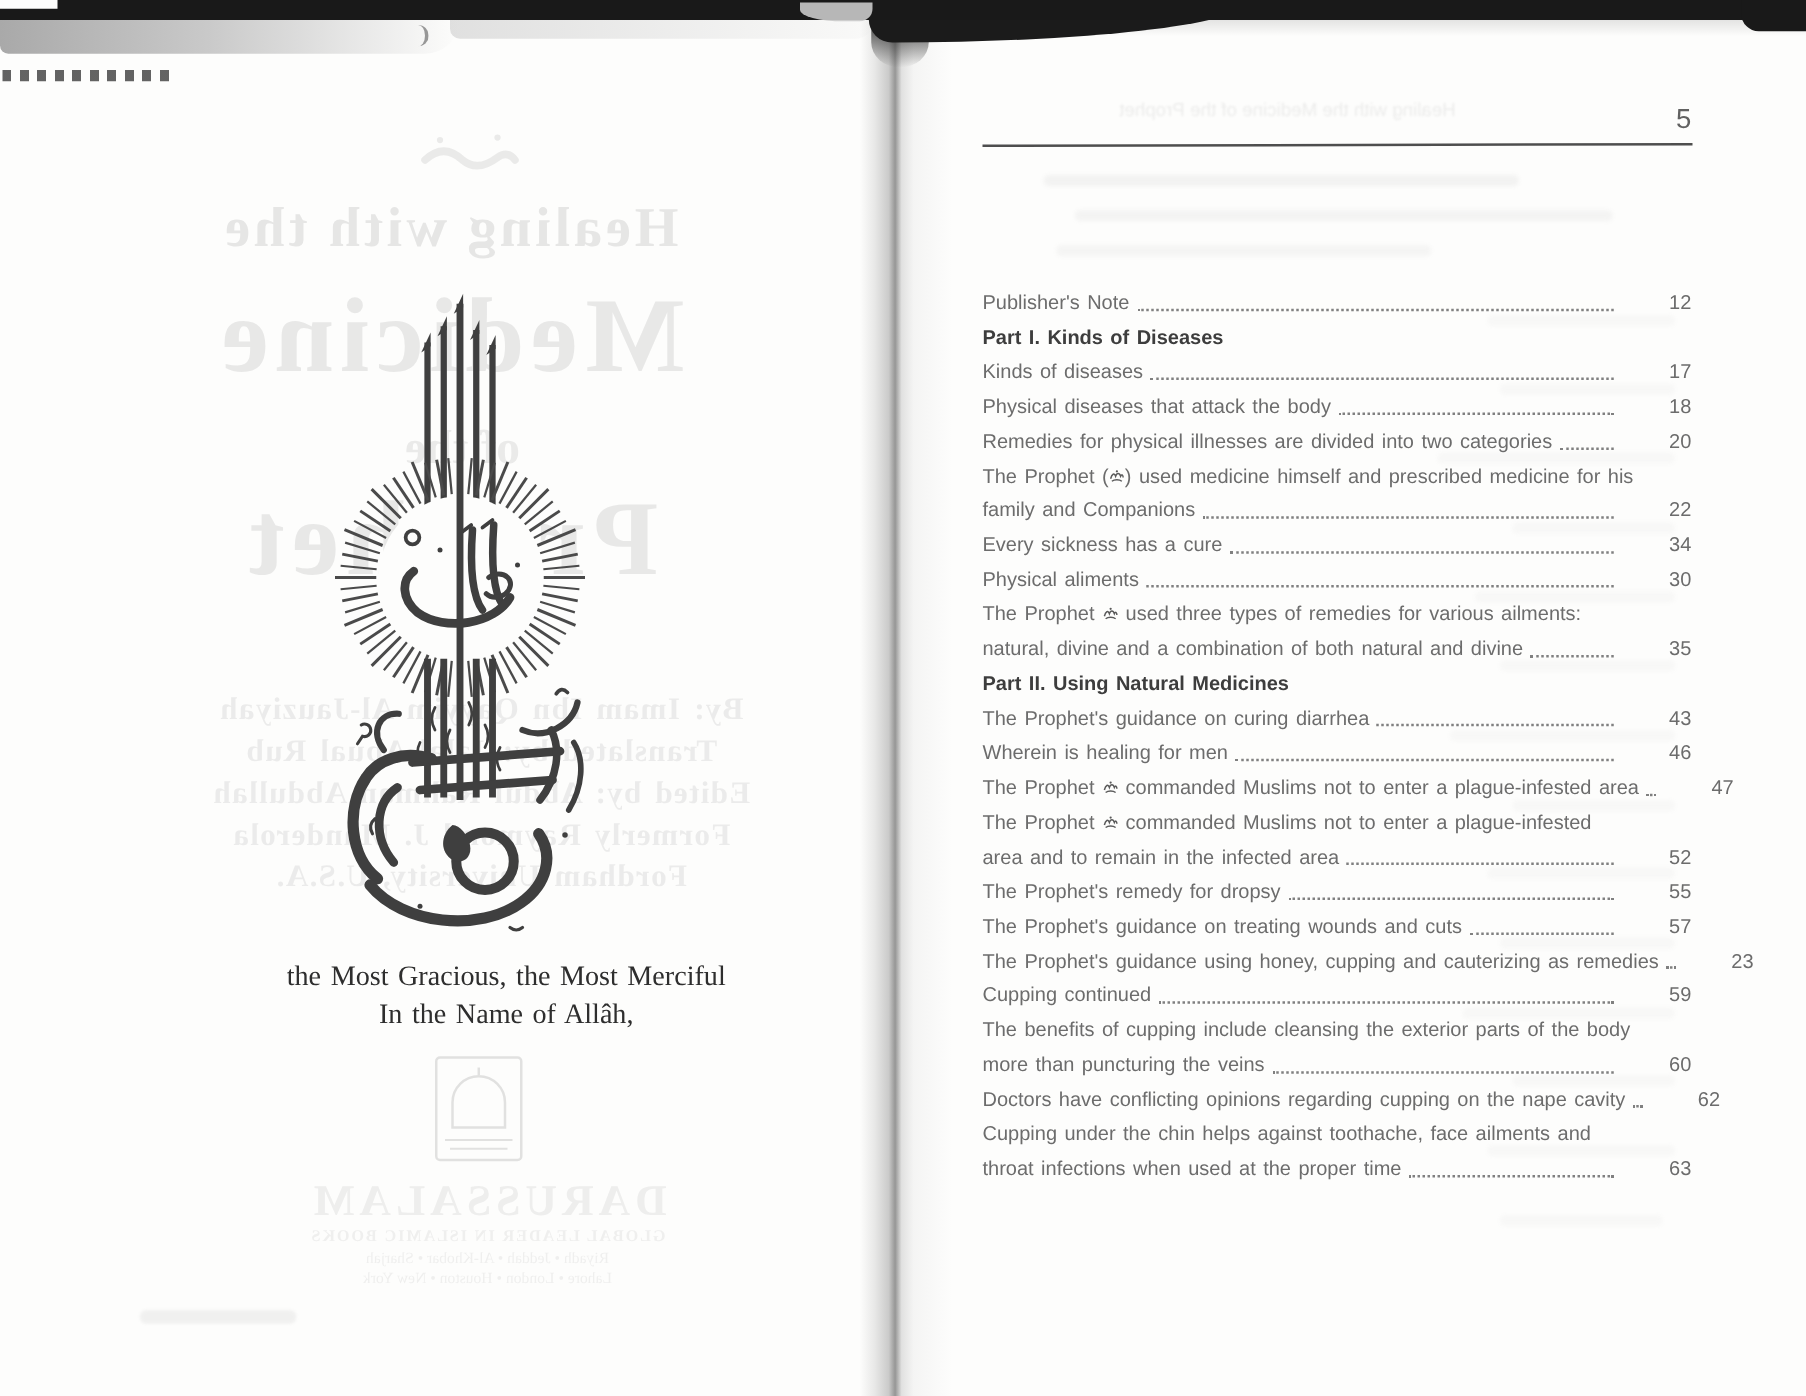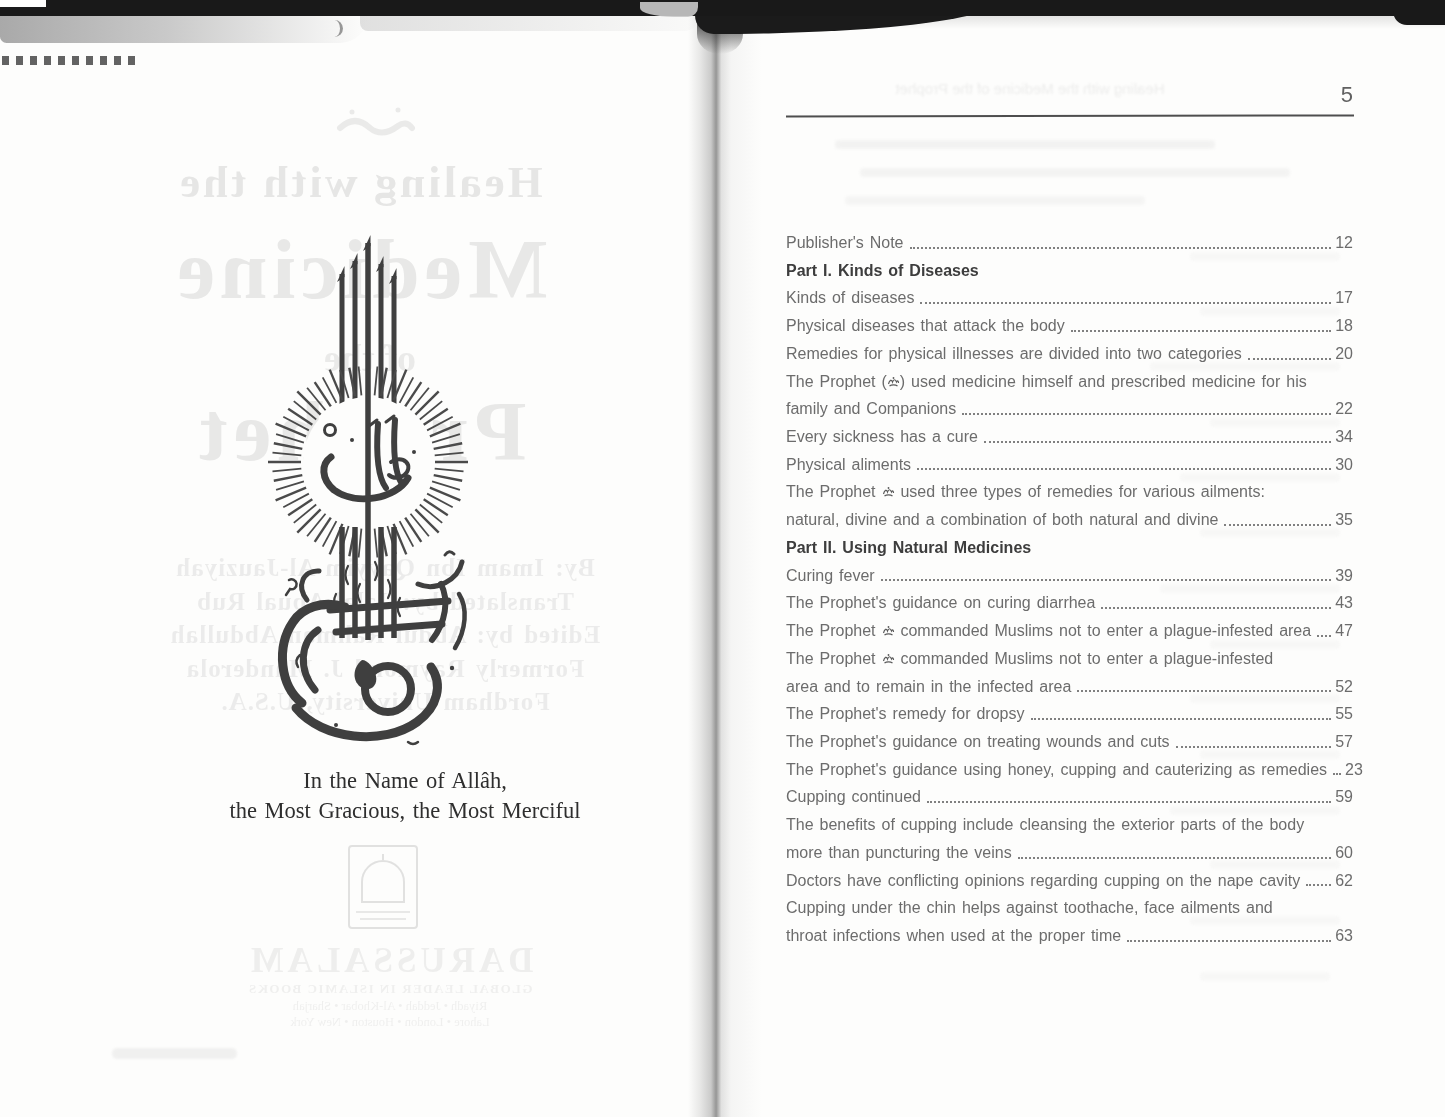--- a/index.html
+++ b/index.html
@@ -61,21 +61,21 @@
   .rule{position:absolute;left:786px;top:115px;width:568px;height:2.4px;background:#4e4e4e;
        transform:rotate(-.12deg);}
   .contents-heading{position:absolute;left:786px;top:192px;width:567px;text-align:center;
        font-weight:bold;font-size:24.5px;letter-spacing:1.4px;color:#3a3a3a;}
   #toc{position:absolute;left:786px;top:229px;width:567px;font-size:16px;
        color:#6c6c6c;word-spacing:1.5px;}
   .toc-row{display:flex;height:27.72px;line-height:27.72px;white-space:nowrap;}
   .toc-row.part{font-weight:bold;color:#3d3d3d;}
   .toc-text{flex:0 0 auto;}
   .leader{flex:1 1 auto;border-bottom:2.2px dotted #808080;margin:0 4px 8px 6px;min-width:8px;}
-  .num{flex:0 0 auto;}
+  .num{flex:0 0 auto;margin-left:40px;}
   .saw{display:inline-block;width:13px;height:12px;vertical-align:-1px;}
   .smudge{position:absolute;height:9px;background:#9a9a9a;filter:blur(1.6px);border-radius:4px;}
 </style>
 </head>
 <body>
 
 <div>
 
   <div class="abs" style="left:0;top:0;width:700px;height:1117px;">
 
@@ -244,22 +244,22 @@
       </g>
 
       <g stroke="#8a8a8a" fill="none" stroke-width="6" stroke-linecap="round" opacity="0.16">
         <path d="M340,128 q15,-14 30,0 q12,10 28,-2 q8,-6 14,2"></path>
         <circle cx="352" cy="112" r="2.5" fill="#8a8a8a" stroke="none"></circle>
         <circle cx="398" cy="110" r="2.5" fill="#8a8a8a" stroke="none"></circle>
       </g>
     </svg>
 
     <div class="abs caption">
+      <div>the Most Gracious, the Most Merciful</div>
       <div>In the Name of Allâh,</div>
-      <div>the Most Gracious, the Most Merciful</div>
     </div>
   </div>
 
   <div class="right-page">
     <div class="ghost-head mirror">Healing with the Medicine of the Prophet</div>
     <div class="pagenum">5</div>
     <div class="rule"></div>
     <div id="toc">
         <div class="toc-row">
           <span class="toc-text">Publisher's Note</span>
@@ -315,28 +315,28 @@
         </div>
         <div class="toc-row">
           <span class="toc-text">natural, divine and a combination of both natural and divine</span>
           <span class="leader"></span>
           <span class="num">35</span>
         </div>
         <div class="toc-row part">
           <span class="toc-text">Part II. Using Natural Medicines</span>
         </div>
         <div class="toc-row">
-          <span class="toc-text">Curing fever</span>
-          <span class="leader"></span>
-          <span class="num">39</span>
-        </div>
-        <div class="toc-row">
           <span class="toc-text">The Prophet's guidance on curing diarrhea</span>
           <span class="leader"></span>
           <span class="num">43</span>
+        </div>
+        <div class="toc-row">
+          <span class="toc-text">Wherein is healing for men</span>
+          <span class="leader"></span>
+          <span class="num">46</span>
         </div>
         <div class="toc-row">
           <span class="toc-text">The Prophet <span class="saw"><svg width="13" height="12" viewBox="0 0 13 12">
                 <path d="M1.5,8 C2.5,4 4.5,3 5.5,6 C6.5,3 8.5,3 9.5,6 C10.5,4 11.5,5 11.5,7" stroke="#5a5a5a" fill="none" stroke-width="1.2"></path>
                 <path d="M2.5,10 C4.5,8.5 8.5,8.5 10.5,10" stroke="#5a5a5a" fill="none" stroke-width="1.2"></path>
                 <circle cx="6.5" cy="2" r="0.9" fill="#5a5a5a"></circle>
               </svg></span> commanded Muslims not to enter a plague-infested area</span>
           <span class="leader"></span>
           <span class="num">47</span>
         </div>

